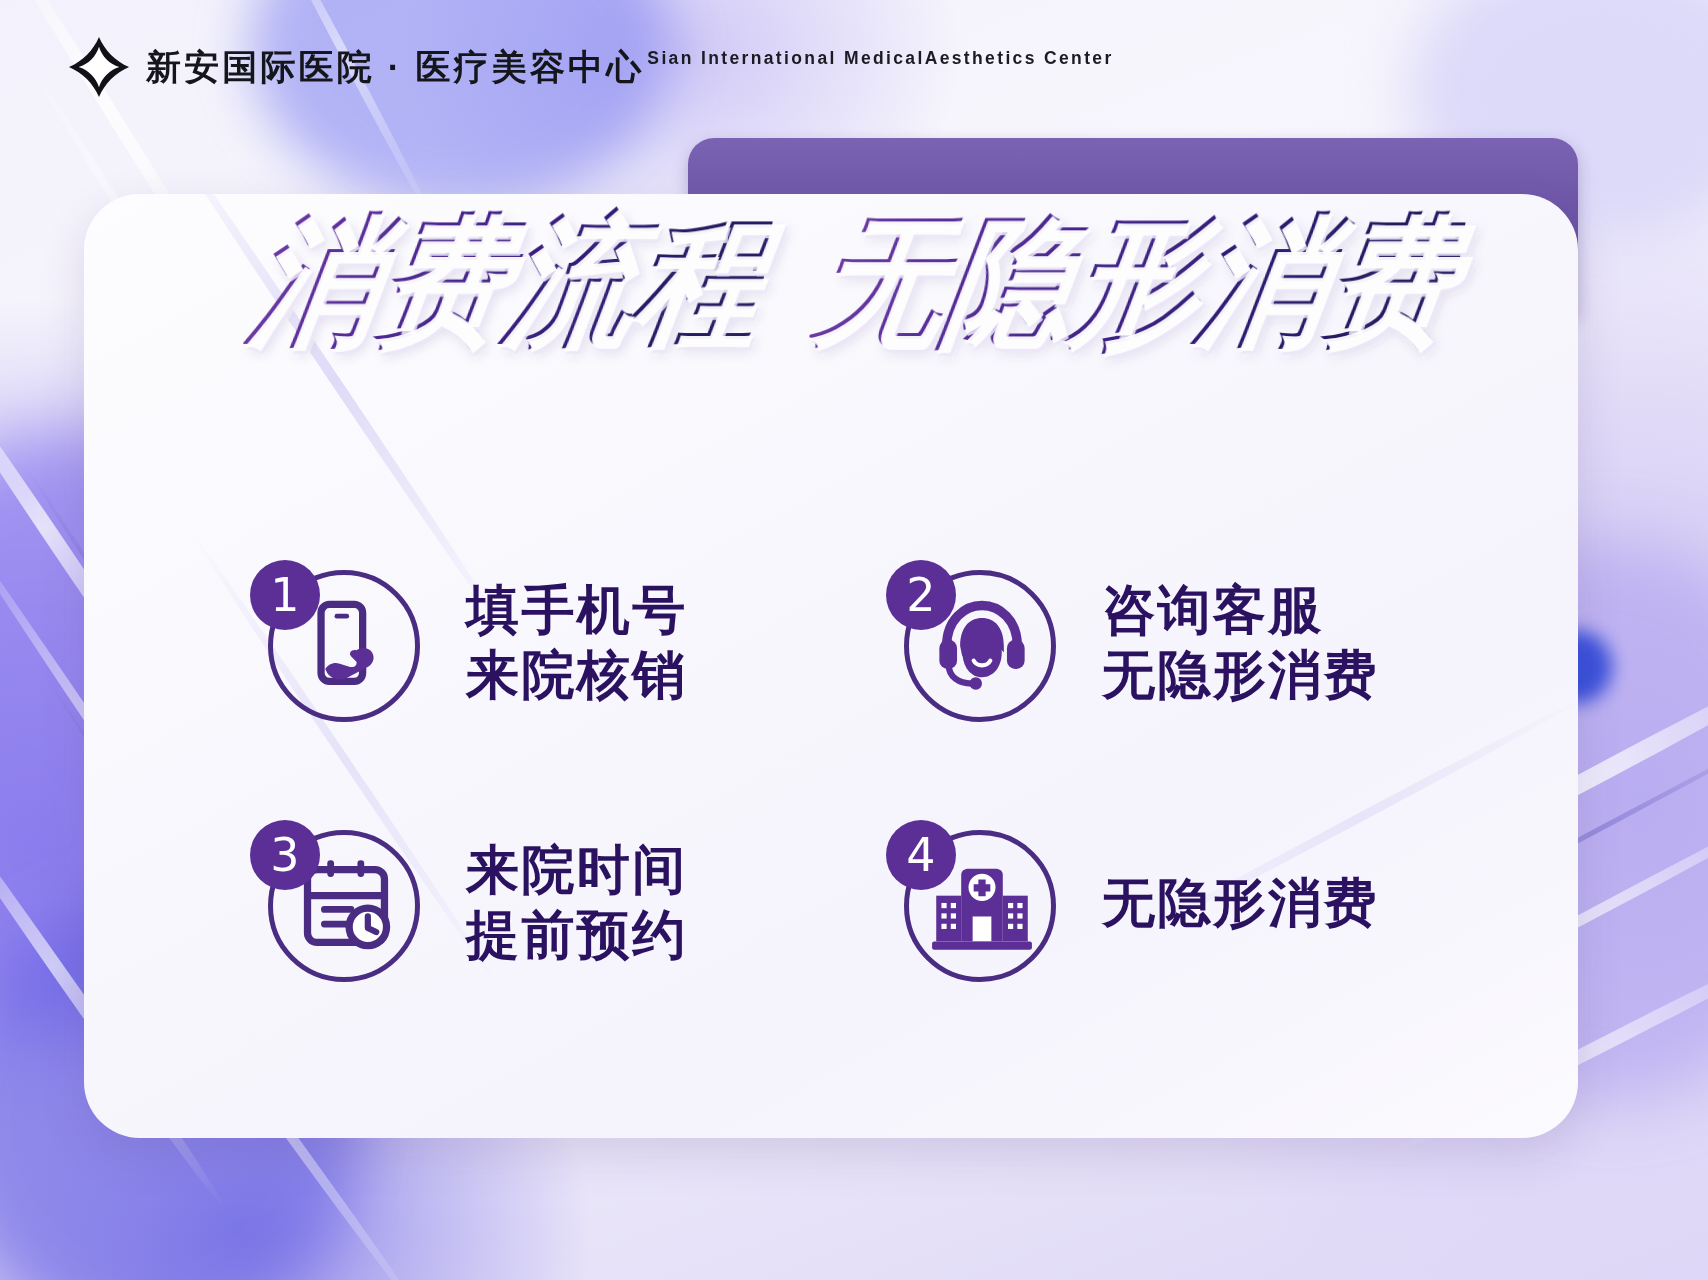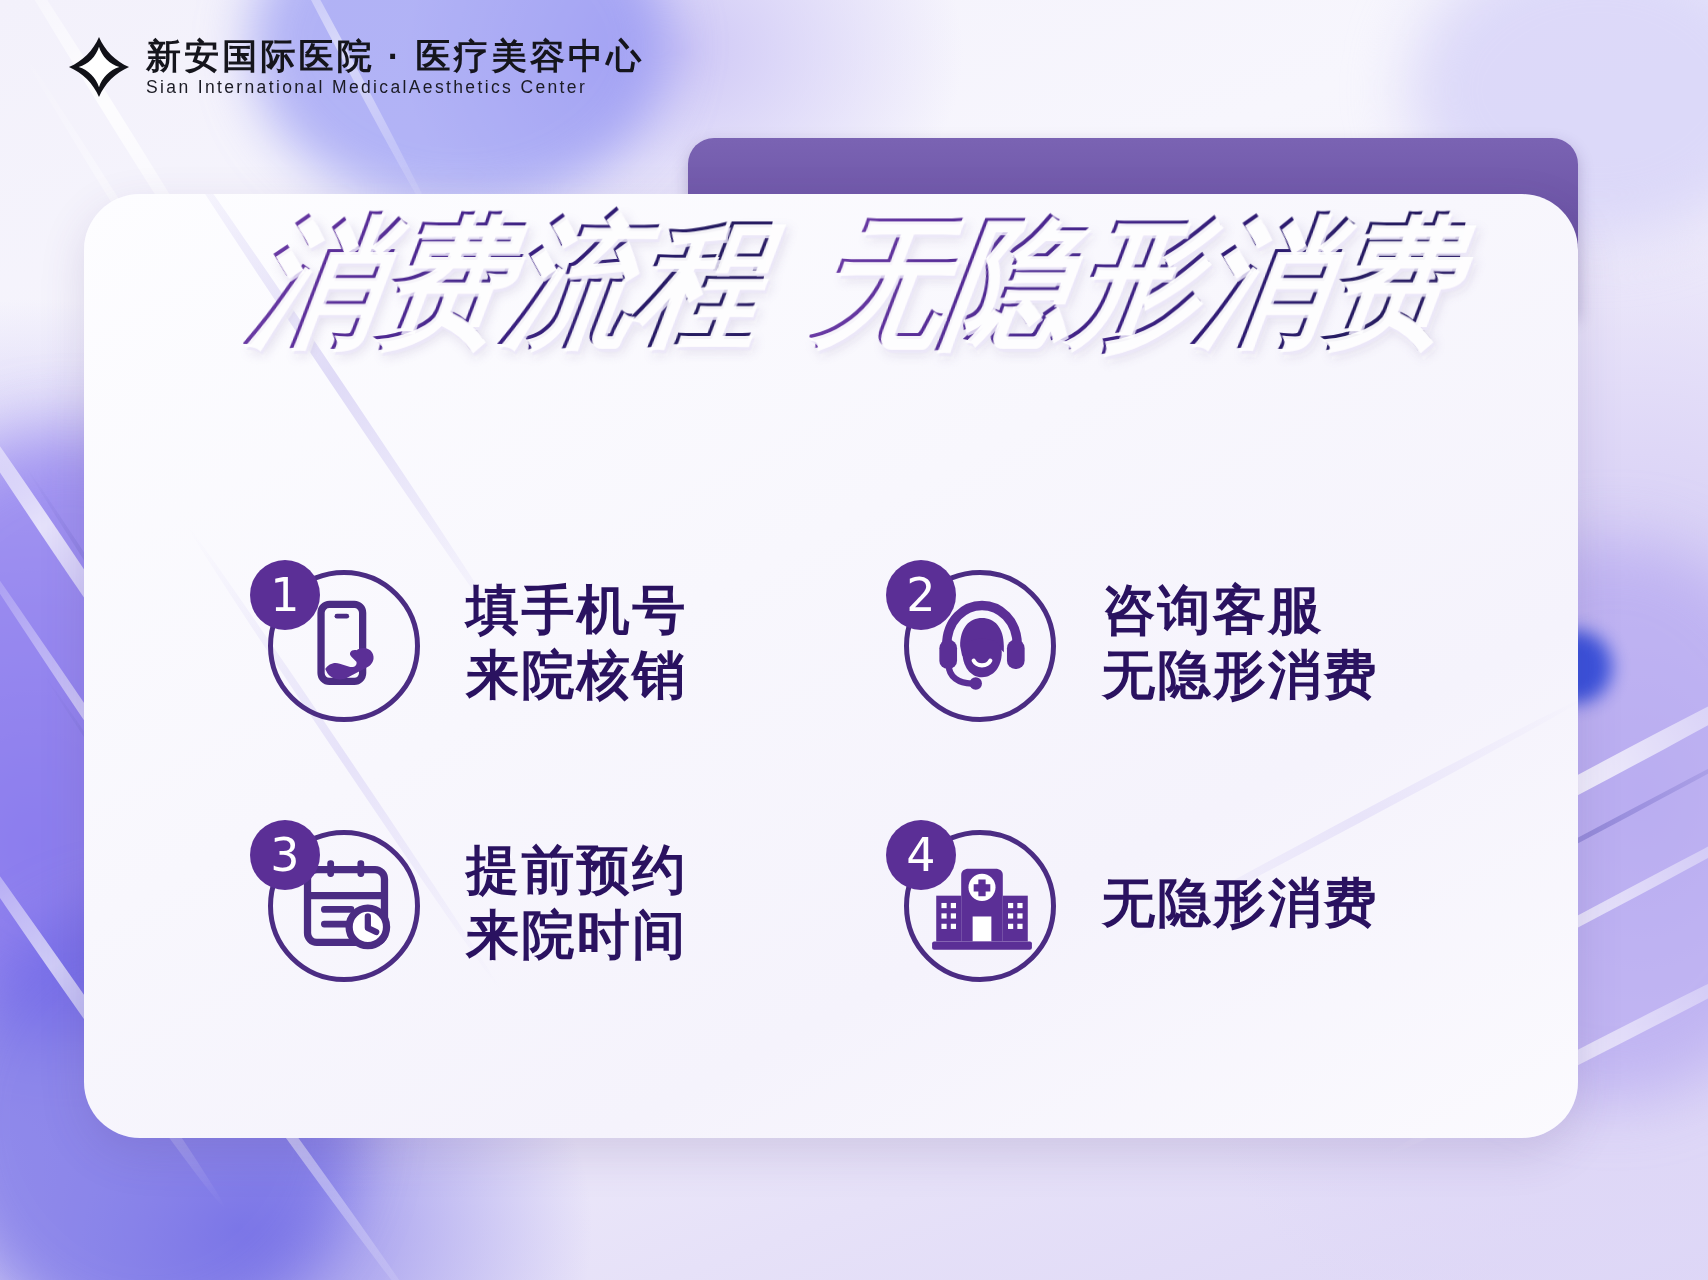--- a/index.html
+++ b/index.html
@@ -44,23 +44,23 @@
   .s9{right:-170px;top:1030px;width:520px;height:14px;transform:rotate(-27deg);opacity:.65;}
   .s10{left:160px;top:60px;width:380px;height:9px;transform:rotate(62deg);opacity:.55;}
   .dark-streak{position:absolute;background:linear-gradient(90deg,rgba(104,96,190,0) 0%,rgba(104,96,190,.45) 50%,rgba(104,96,190,0) 100%);border-radius:50%;}
   .d1{left:-70px;top:640px;width:420px;height:5px;transform:rotate(57deg);}
   .d2{left:-40px;top:830px;width:380px;height:4px;transform:rotate(56deg);}
   .d3{right:-120px;top:830px;width:470px;height:5px;transform:rotate(-28deg);}
 
   
   #brand{position:absolute;left:68px;top:36px;display:flex;align-items:center;gap:16px;z-index:6;}
   .logo-mark{width:62px;height:62px;position:relative;flex:none;}
-  .brand-text{display:flex;flex-direction:column;gap:3px;}
+  .brand-text{display:flex;gap:3px;}
   .brand-cn{font-size:35px;font-weight:700;color:#15151c;letter-spacing:.09em;line-height:1.05;white-space:nowrap;}
-  .brand-en{font-size:17.5px;font-weight:400;color:#1b1b24;letter-spacing:.135em;line-height:1.05;white-space:nowrap;}
+  .brand-en{font-size:17.5px;font-weight:700;color:#1b1b24;letter-spacing:.135em;line-height:1.05;white-space:nowrap;}
 
   
   #folder{position:absolute;left:84px;top:138px;width:1494px;height:1000px;z-index:4;}
   .tab{
     position:absolute;left:604px;top:0;width:890px;height:176px;
     background:linear-gradient(180deg,#7a63b3 0%,#6d55a6 45%,#5f4894 100%);
     border-radius:26px 26px 0 0;
     box-shadow:0 6px 16px rgba(60,40,110,.28);
   }
   .tab::after{ 
@@ -259,22 +259,22 @@
           <rect x="26" y="52" width="32" height="6.5" rx="3" fill="#4B2C83"></rect>
           <rect x="26" y="66" width="32" height="6.5" rx="3" fill="#4B2C83"></rect>
 
           <circle cx="71" cy="72" r="20" fill="#FFFFFF"></circle>
           <circle cx="71" cy="72" r="18" fill="none" stroke="#4B2C83" stroke-width="7"></circle>
           <path d="M71 62 L71 73 L79 77" fill="none" stroke="#4B2C83" stroke-width="6" stroke-linecap="round" stroke-linejoin="round"></path>
         </svg>
       </span>
     </div>
     <div class="step-label">
+      <span>来院时间</span>
       <span>提前预约</span>
-      <span>来院时间</span>
     </div>
   </div>
 
   <div class="step">
     <div class="icon-wrap">
       <div class="icon-ring"></div>
       <div class="badge">4</div>
       <span class="glyph">
         <svg viewBox="0 0 100 100" width="104" height="104" aria-hidden="true">
 

